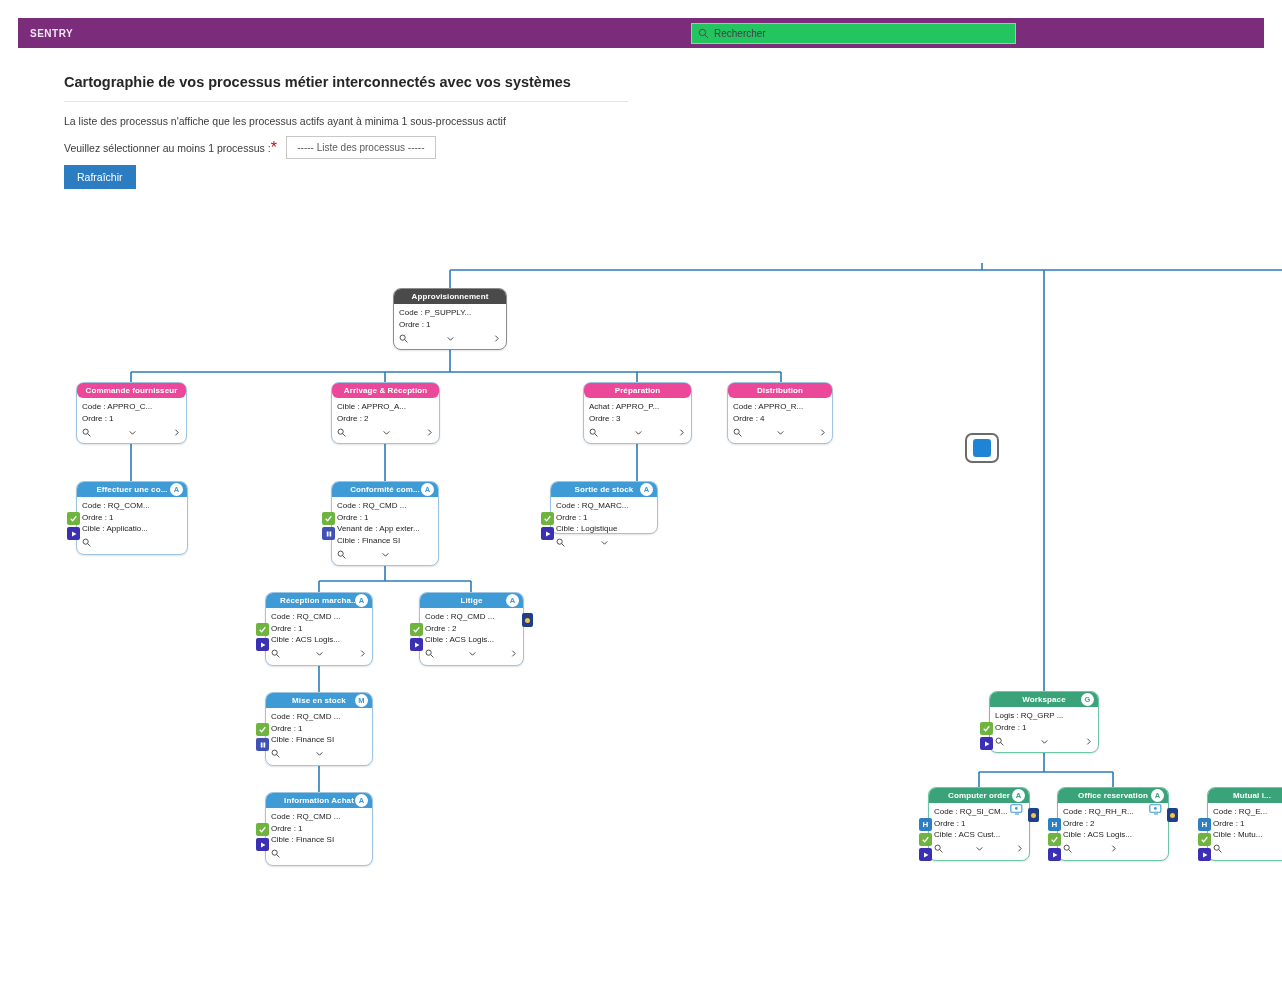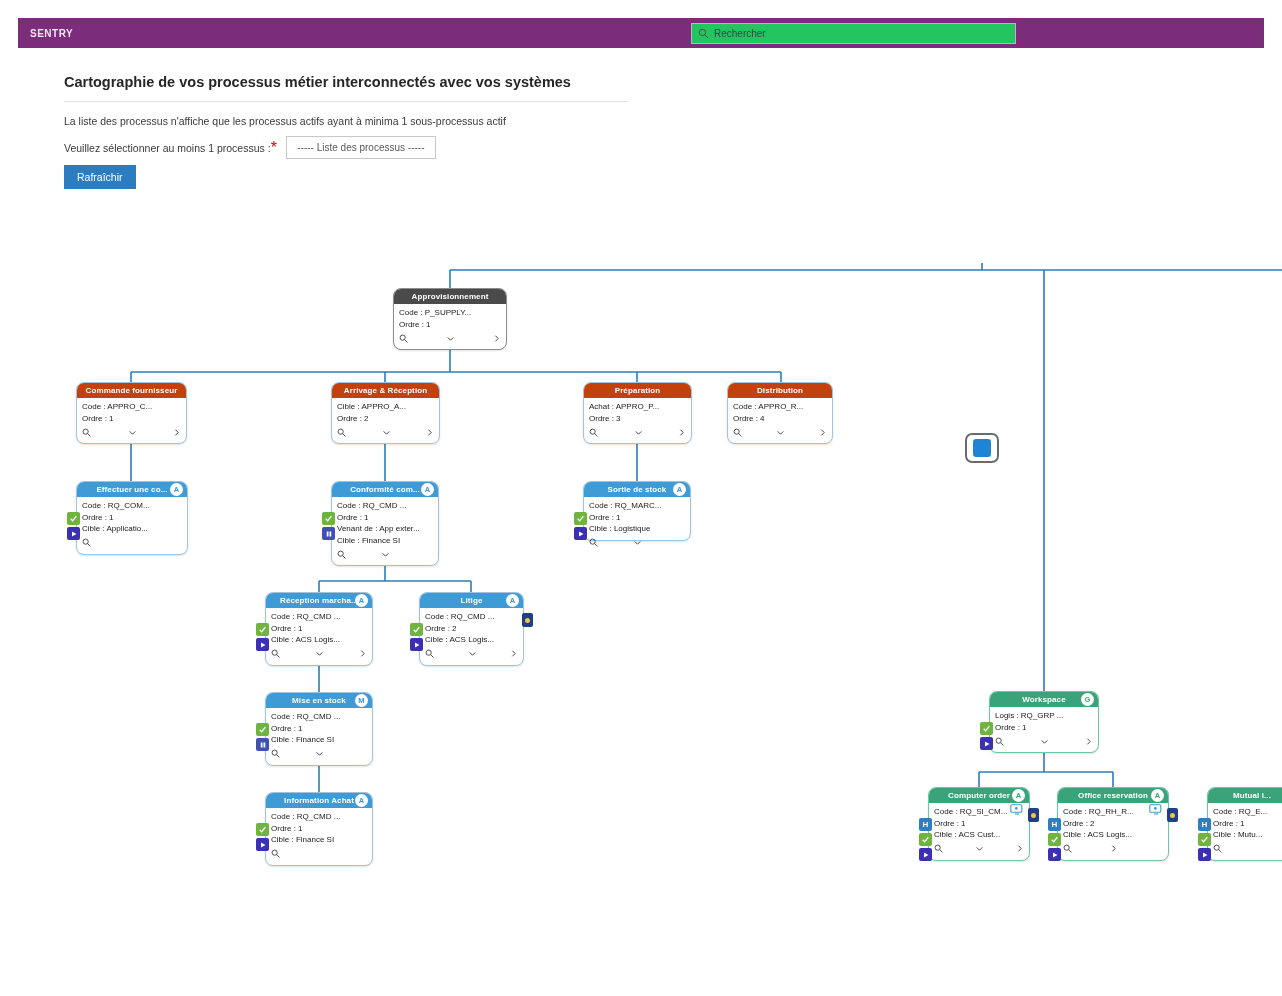--- a/index.html
+++ b/index.html
@@ -103,21 +103,21 @@
     overflow:hidden;
   }
   .node .tools{
     height:16px; display:flex; align-items:center; padding:0 5px;
     position:relative;
   }
   .node .tools .t{ position:absolute; display:flex; align-items:center; }
   .node svg{ display:block; }
 
   
-  .hdr.blue{ background:#c2410c; }
+  .hdr.blue{ background:#ec4899;border-radius:6px; }
   .hdr.blue-light{ background:#3e9bd5; }
   .hdr.gray{ background:#4a4a4a; }
   .hdr.green{ background:#3aa37a; }
   .node.greenborder{ border-color:#6ec6a4; }
   .node.grayborder{ border-color:#8d8d8d; }
 
   
   .hbadge{
     position:absolute; right:4px; top:1px;
     width:13px; height:13px; border-radius:50%;
@@ -425,21 +425,21 @@
             <polyline points="3,8.5 6.5,12 13,4" fill="none" stroke="#fff" stroke-width="2.2"></polyline>
           </svg>
         </span>
         <span class="chip pause" style="top: 45px;">
           <svg width="8" height="8" viewBox="0 0 16 16">
             <rect x="3.5" y="3" width="3.5" height="10" fill="#fff"></rect>
             <rect x="9" y="3" width="3.5" height="10" fill="#fff"></rect>
           </svg>
         </span>
       </div>
-      <div class="node" style="left: 583px; top: 281px; width: 108px; height: 60px;">
+      <div class="node" style="left: 550px; top: 281px; width: 108px; height: 53px;">
         <div class="hdr blue-light">
           <span>Sortie de stock</span>
           <span class="hbadge">A</span>
         </div>
         <div class="body">
           <div class="line">Code : RQ_MARC...</div>
           <div class="line">Ordre : 1</div>
           <div class="line">Cible : Logistique</div>
         </div>
         <div class="tools">

